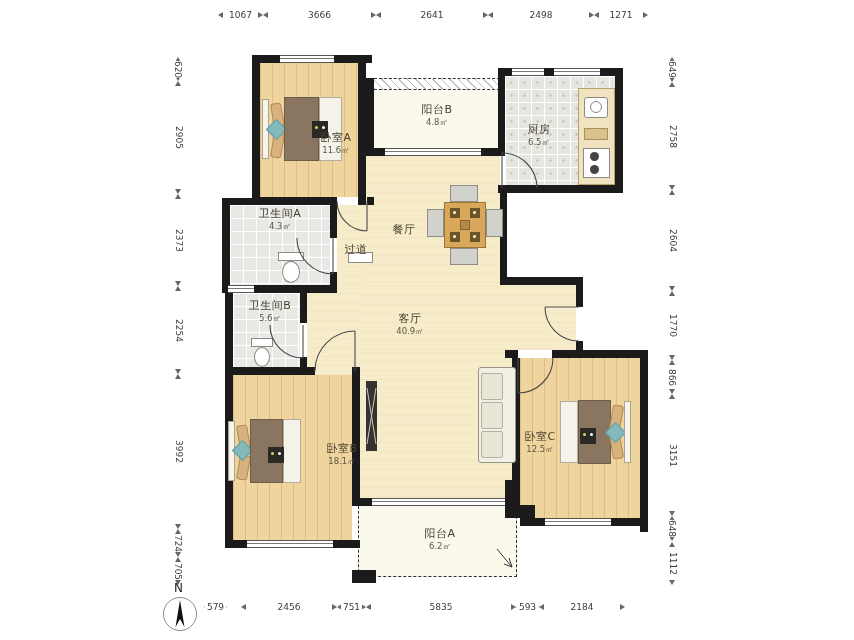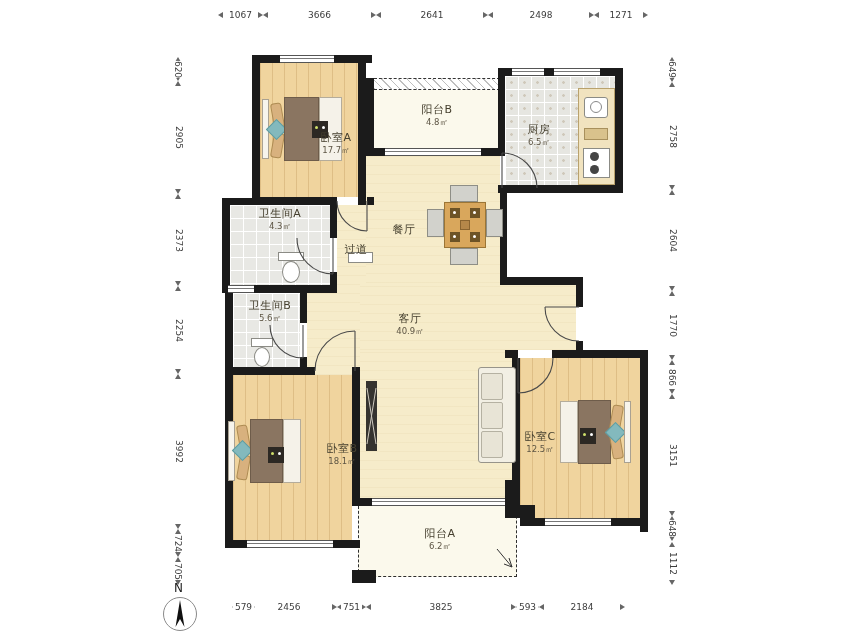--- a/index.html
+++ b/index.html
@@ -190,21 +190,21 @@
 
   <div class="f white" style="left:278px;top:252px;width:26px;height:9px"></div>
   <div class="f white" style="left:282px;top:261px;width:18px;height:22px;border-radius:50%"></div>
   <div class="f white" style="left:251px;top:338px;width:22px;height:9px"></div>
   <div class="f white" style="left:254px;top:347px;width:16px;height:20px;border-radius:50%"></div>
 
   <div class="f white" style="left:348px;top:252px;width:25px;height:11px"></div>
 
   <div class="rlabel" style="left:312px;top:131px;width:48px">
     <div class="nm">卧室A</div>
-    <div class="ar2">17.7㎡</div>
+    <div class="ar2">11.6㎡</div>
   </div>
   <div class="rlabel" style="left:410px;top:103px;width:54px">
     <div class="nm">阳台B</div>
     <div class="ar2">4.8㎡</div>
   </div>
   <div class="rlabel" style="left:512px;top:123px;width:54px">
     <div class="nm">厨房</div>
     <div class="ar2">6.5㎡</div>
   </div>
   <div class="rlabel" style="left:248px;top:207px;width:64px">
@@ -266,21 +266,21 @@
       <i class="ar"></i>
       <span>2498</span>
     </div>
   <div class="dim h" style="left:594px;top:8px;width:54px">
       <i class="ln"></i>
       <i class="al"></i>
       <i class="ar"></i>
       <span>1271</span>
     </div>
 
-  <div class="dim h" style="left:232px;top:600px;width:23px">
+  <div class="dim h" style="left:204px;top:600px;width:23px">
       <i class="ln"></i>
       <i class="al"></i>
       <i class="ar"></i>
       <span>579</span>
     </div>
   <div class="dim h" style="left:241px;top:600px;width:96px">
       <i class="ln"></i>
       <i class="al"></i>
       <i class="ar"></i>
       <span>2456</span>
@@ -288,21 +288,21 @@
   <div class="dim h" style="left:337px;top:600px;width:29px">
       <i class="ln"></i>
       <i class="al"></i>
       <i class="ar"></i>
       <span>751</span>
     </div>
   <div class="dim h" style="left:366px;top:600px;width:150px">
       <i class="ln"></i>
       <i class="al"></i>
       <i class="ar"></i>
-      <span>3825</span>
+      <span>5835</span>
     </div>
   <div class="dim h" style="left:516px;top:600px;width:23px">
       <i class="ln"></i>
       <i class="al"></i>
       <i class="ar"></i>
       <span>593</span>
     </div>
   <div class="dim h" style="left:539px;top:600px;width:86px">
       <i class="ln"></i>
       <i class="al"></i>

